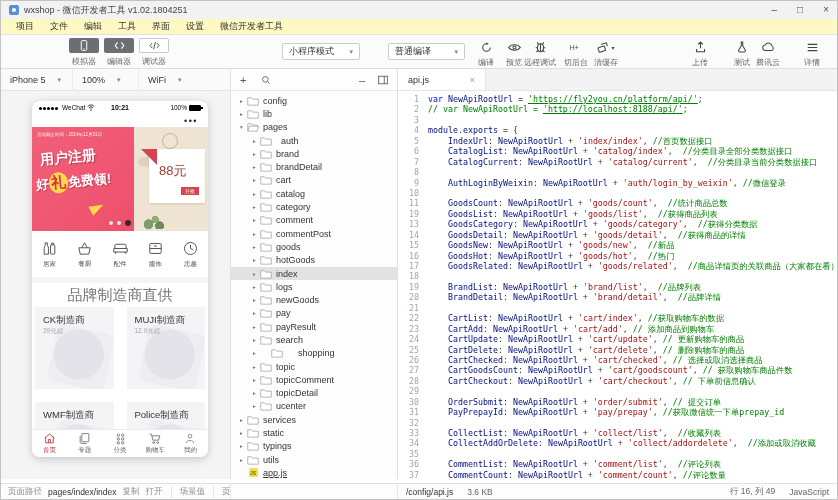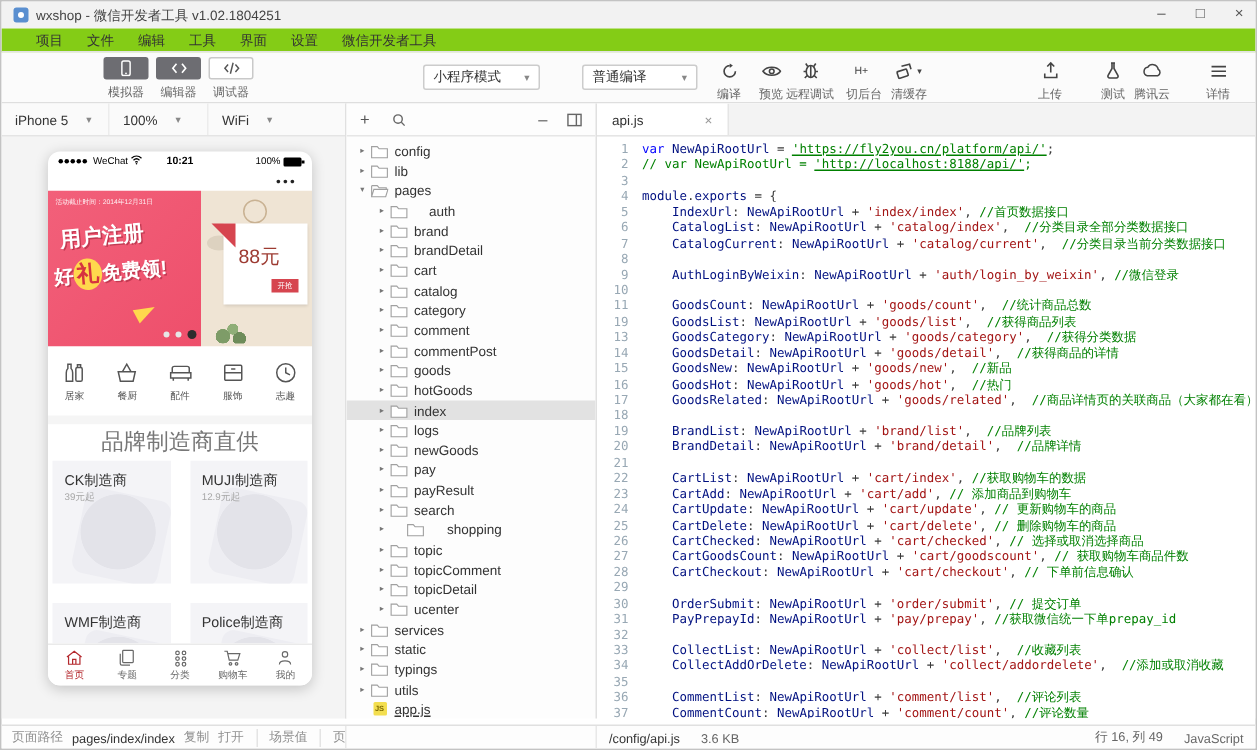--- a/index.html
+++ b/index.html
@@ -7,21 +7,21 @@
   .window { position:relative; width:838px; height:500px; background:#fff; border:1px solid #c3c3c3; overflow:hidden; }
 
   
   .titlebar { height:18px; background:#f2f2f2; display:flex; align-items:center; padding:0 8px; font-size:9px; color:#444; }
   .app-icon { width:10px; height:10px; border-radius:2px; background:#5a8fd0; margin-right:5px; position:relative; }
   .app-icon::after { content:""; position:absolute; left:3px; top:3px; width:4px; height:4px; border-radius:50%; background:#fff; }
   .win-controls { margin-left:auto; display:flex; gap:20px; color:#555; font-size:10px; }
   .win-controls span { cursor:default; line-height:18px; }
 
   
-  .menubar { height:16px; background:#84cc16; border-bottom:1px solid #e2e2e2; display:flex; align-items:center; padding-left:15px; }
+  .menubar { height:16px; background:#fef9c3; border-bottom:1px solid #e2e2e2; display:flex; align-items:flex-end; padding-left:7px; }
   .menu-item { font-size:9px; color:#333; padding:0 8px; line-height:16px; }
 
   
   .toolbar { position:relative; height:34px; background:#fbfbfb; border-bottom:1px solid #dedede; }
   .tool-vert { position:absolute; display:flex; flex-direction:column; align-items:center; top:3px; }
   .tool-vert .tbtn { width:30px; height:15px; border-radius:2px; display:flex; align-items:center; justify-content:center; font-size:8px; }
   .tool-vert .tbtn.dark { background:#6d6d72; color:#fff; }
   .tool-vert .tbtn.light { background:#fff; border:1px solid #c9c9c9; color:#555; }
   .tool-vert .tlabel { font-size:8px; color:#666; margin-top:3px; white-space:nowrap; }
   .tool-select { position:absolute; top:8px; height:17px; background:#fff; border:1px solid #ccc; border-radius:2px; font-size:9px; color:#333; display:flex; align-items:center; padding:0 6px; }
@@ -523,21 +523,21 @@
           </div>
           <div class="tree-row" style="padding-left: 19px;">
             <span class="t-arrow">▸</span>
             <span class="t-icon">
               <span style="display: inline-flex;">
                 <svg width="12" height="10" viewBox="0 0 16 13">
                   <path d="M1 2.2 H6 L7.6 4 H15 V12 H1 Z"></path>
                 </svg>
               </span>
             </span>
-            <span style="margin-left: 13px;">auth</span>
+            <span style="margin-left: 8px;">auth</span>
           </div>
           <div class="tree-row" style="padding-left: 19px;">
             <span class="t-arrow">▸</span>
             <span class="t-icon">
               <span style="display: inline-flex;">
                 <svg width="12" height="10" viewBox="0 0 16 13">
                   <path d="M1 2.2 H6 L7.6 4 H15 V12 H1 Z"></path>
                 </svg>
               </span>
             </span>

